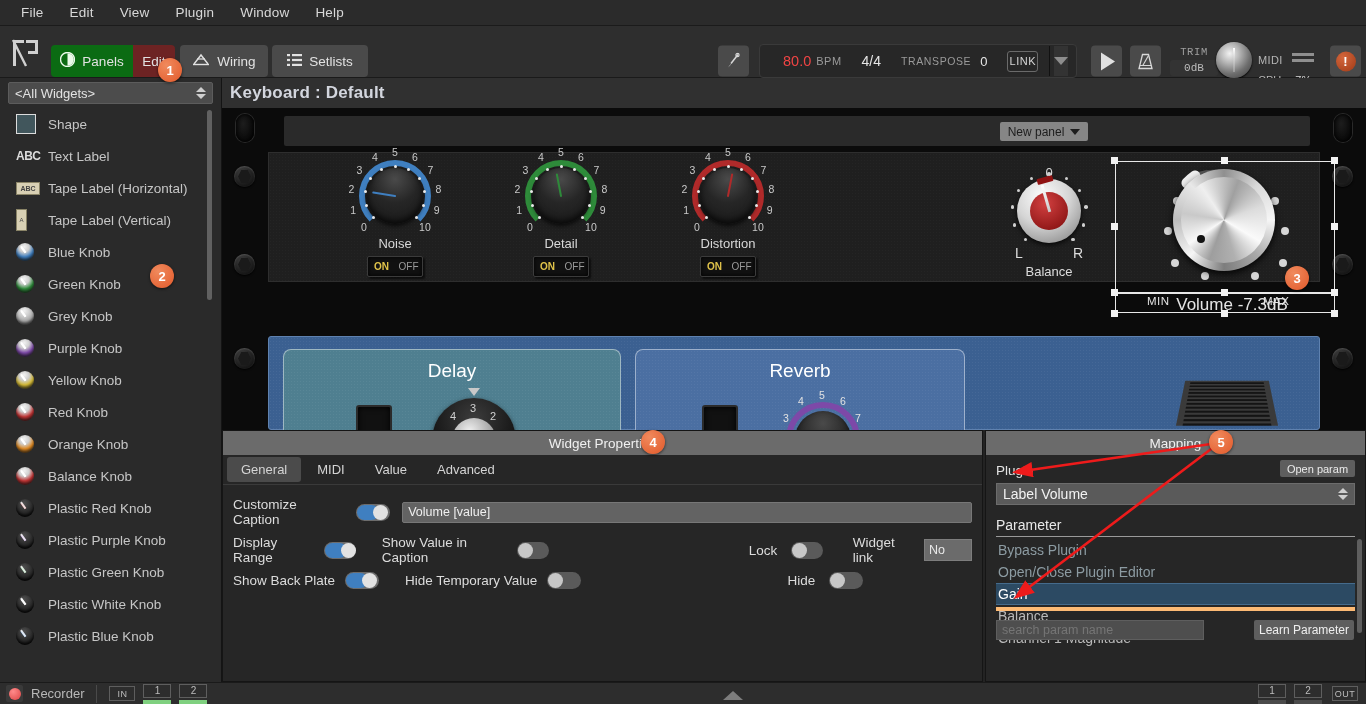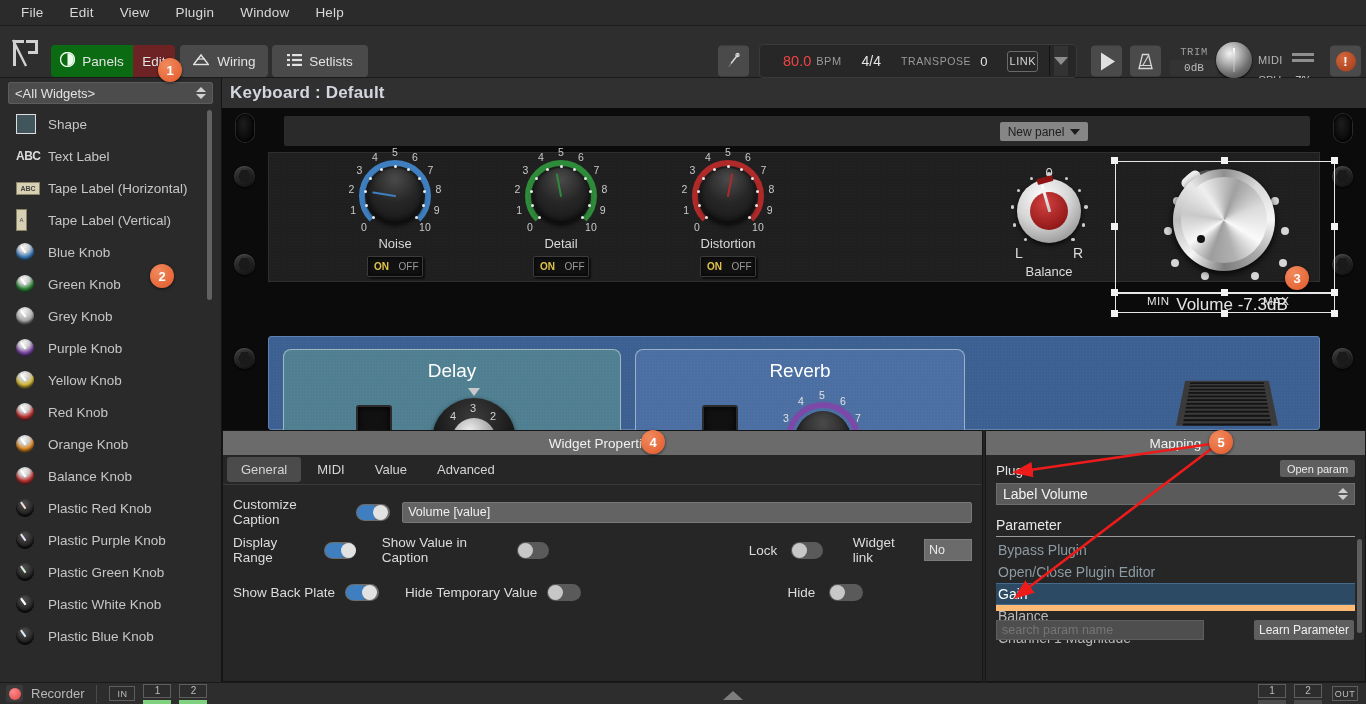--- a/index.html
+++ b/index.html
@@ -333,21 +333,21 @@
     margin-top: 4px; height: 22px; background: #5a5a5a; border: 1px solid #6c6c6c;
     display:flex; align-items:center; padding: 0 6px; cursor:pointer;
   }
   .plugin-combo .val { flex:1; font-size: 14px; color: #f2f2f2; }
   .param-hdr { margin-top: 12px; font-size: 14px; color: #e8e8e8; border-bottom: 1px solid #9a9a9a; padding-bottom: 3px; }
   .param-list { margin-top: 2px; position: relative; }
   .param-item { height: 22px; display:flex; align-items:center; font-size: 14px; color: #8c9ba2; padding-left: 2px; cursor:pointer;}
   .param-item.sel { background: #2c4a63; color: #ffffff; border-top:1px solid #456b8c; border-bottom:1px solid #456b8c;}
   .param-item.plain { color: #b9b9b9; }
   .param-scroll { position:absolute; right: -7px; top: 0px; width: 5px; height: 94px; background: #5e5e5e; border-radius:3px;}
-  .map-footer { position:absolute; left: 10px; right: 10px; bottom: 9px; display:flex; align-items:center; border-top:6px solid #fdba74; padding-top:9px;}
+  .map-footer { position:absolute; left: 10px; right: 10px; bottom: 9px; display:flex; align-items:center; border-top:4px solid #fdba74; padding-top:9px;}
   .search-param {
     width: 208px; height: 20px; background: #4e4e4e; border: 1px solid #5e5e5e;
     color: #9a9a9a; font-size: 12.5px; padding: 0 5px; font-family:"Liberation Sans",sans-serif;
   }
   .learn-btn {
     margin-left: 50px; width: 100px; height: 20px; background: #5e5e5e; border-radius:2px;
     font-size: 12px; color: #eeeeee; display:flex;align-items:center;justify-content:center;cursor:pointer;
   }
 
   
@@ -913,21 +913,21 @@
 
       <div class="prow" style="margin-bottom:8px;">
         <span class="plabel">Customize Caption</span>
         <span class="toggle on" style="margin-left:10px;">
             <i class="fill"></i>
             <i class="dot"></i>
           </span>
         <input class="cap-input" value="Volume [value]" style="">
       </div>
 
-      <div class="prow" style="margin-bottom:12px;">
+      <div class="prow" style="margin-bottom:0;">
         <span class="plabel">Display Range</span>
         <span class="toggle on" style="margin-left:10px;">
             <i class="fill"></i>
             <i class="dot"></i>
           </span>
         <span class="plabel" style="margin-left:26px;">Show Value in Caption</span>
         <span class="toggle off" style="margin-left:10px;">
             <i class="dot"></i>
           </span>
 

